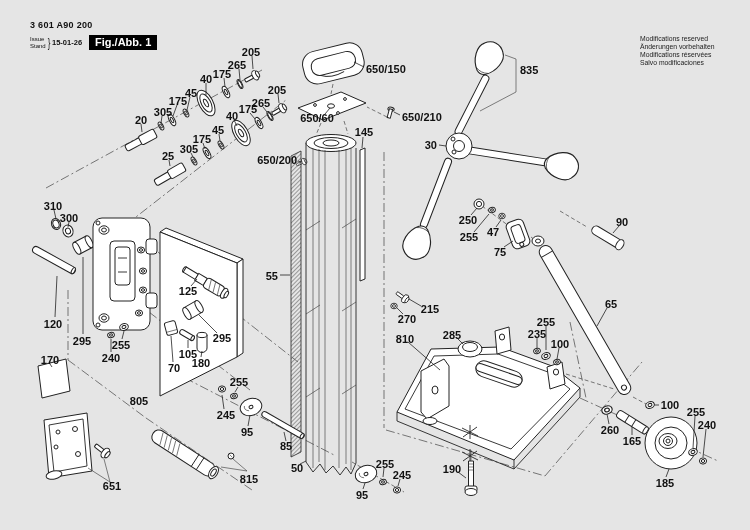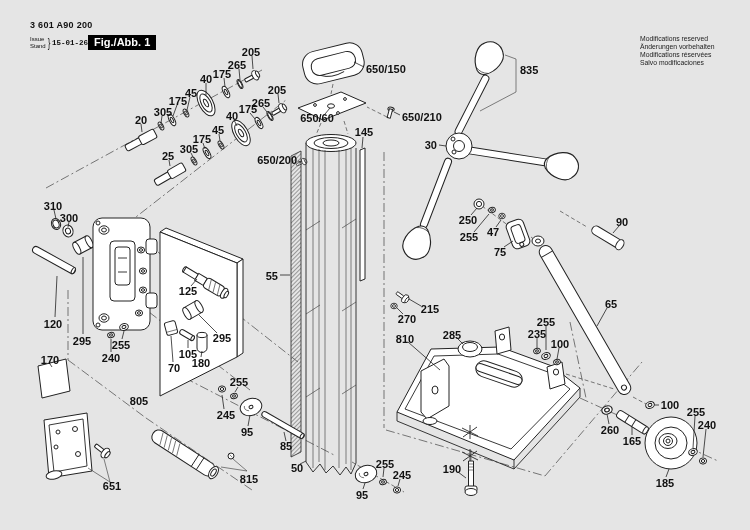--- a/index.html
+++ b/index.html
@@ -4,22 +4,22 @@
 <style>
   html,body{margin:0;padding:0;background:#fff;}
   #stage{position:relative;width:750px;height:530px;background:#e5e5e5;overflow:hidden;
          font-family:"Liberation Sans",sans-serif;}
   #art{position:absolute;left:0;top:0;}
   .hdr{position:absolute;left:30px;top:20px;color:#111;}
   .pn{font-size:9px;font-weight:bold;letter-spacing:.3px;}
   .issue-row{display:flex;align-items:center;margin-top:5px;}
   .is-col{display:flex;flex-direction:column;font-size:6px;line-height:6.5px;}
   .brace{font-size:13px;transform:scaleX(.6);margin:0 1px;}
-  .date{font-size:7.5px;font-weight:bold;font-family:Liberation Mono, monospace;}
-  .figbox{background:#000;color:#fff;font-size:11px;font-weight:bold;
+  .date{font-size:7.5px;font-weight:bold;}
+  .figbox{margin-left:7px;background:#000;color:#fff;font-size:11px;font-weight:bold;
           padding:1px 6px 2px 6px;}
   .notice{position:absolute;left:640px;top:35px;font-size:6.8px;line-height:8px;color:#222;}
   
   .s{fill:#fff;stroke:#222;stroke-width:1;stroke-linejoin:round;}
   .ln{fill:none;stroke:#222;stroke-width:.9;stroke-linejoin:round;}
   .thin{fill:none;stroke:#333;stroke-width:.6;}
   .dd{fill:none;stroke:#444;stroke-width:.7;stroke-dasharray:9 3 2 3;}
   .dsh{fill:none;stroke:#444;stroke-width:.7;stroke-dasharray:4 2.5;}
   .leader{stroke:#222;stroke-width:.8;}
   .plabel{font:bold 11px "Liberation Sans",sans-serif;fill:#111;}

